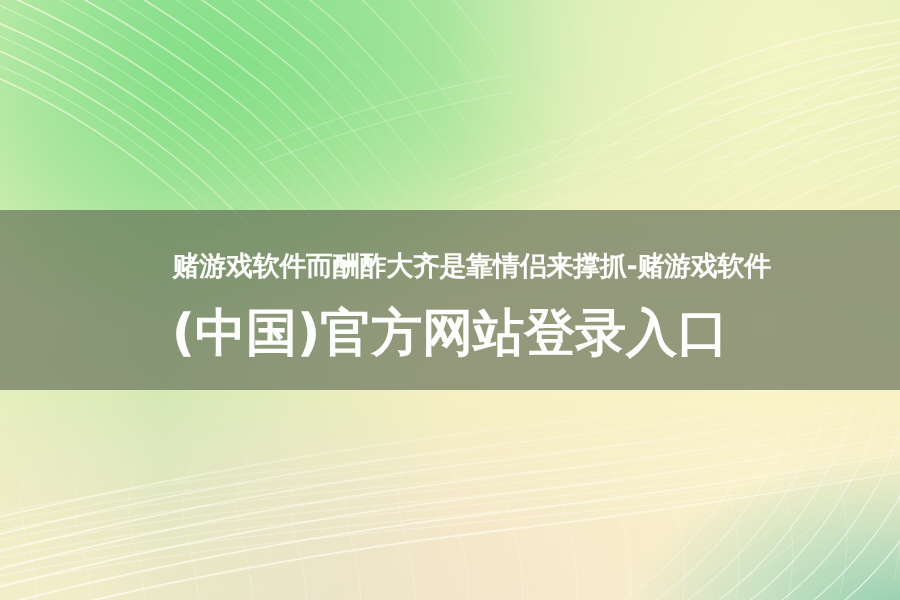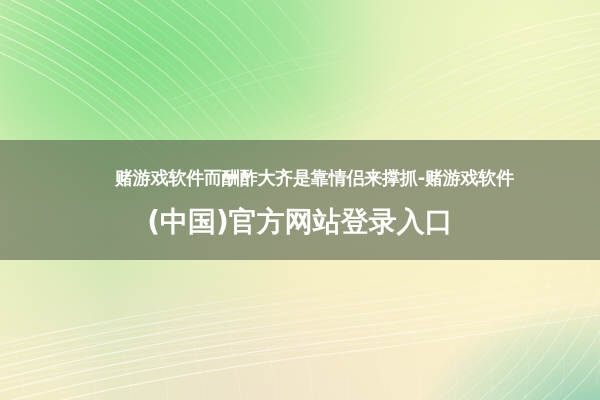--- a/index.html
+++ b/index.html
@@ -136,21 +136,21 @@
     white-space: nowrap;
     text-align: center;
     width: 100%;
   }
   .headline-line.line1 {
     font-size: 18px;
     letter-spacing: -0.2px;
     padding-left: 29px;
   }
   .headline-line.line2 {
-    font-size: 28px;
+    font-size: 34px;
   }
 </style>
 </head>
 <body>
 
 <div id="banner">
 
   <div class="bg-layer bg-vertical"></div>
   <div class="bg-layer bg-horizontal"></div>
   <div class="bg-layer bg-glow-tl"></div>

